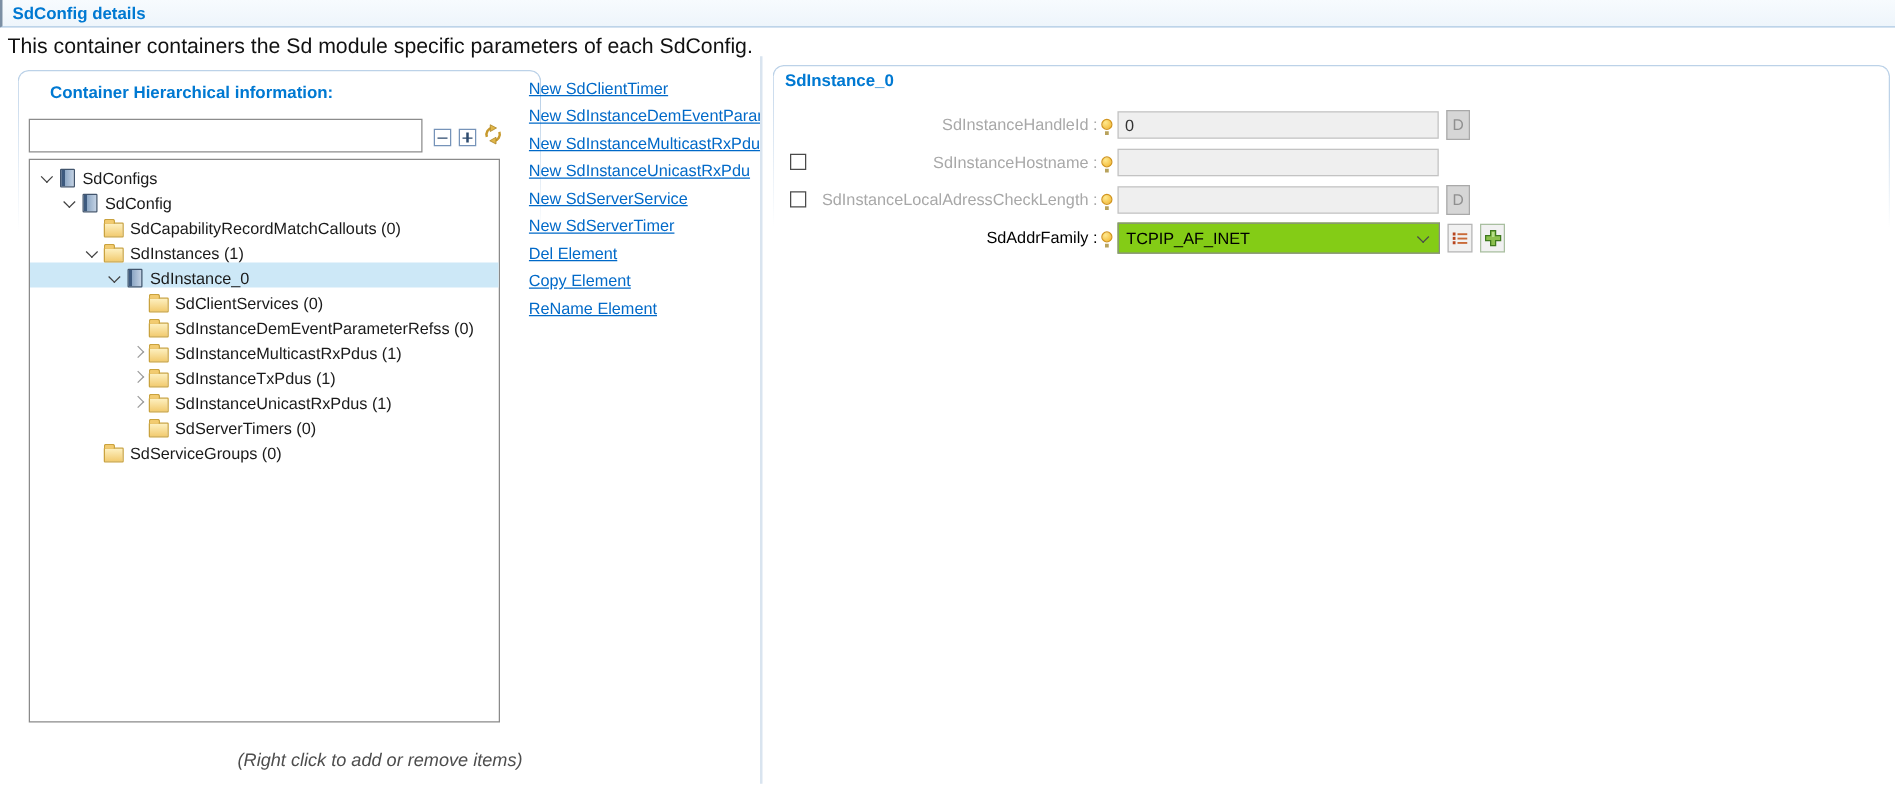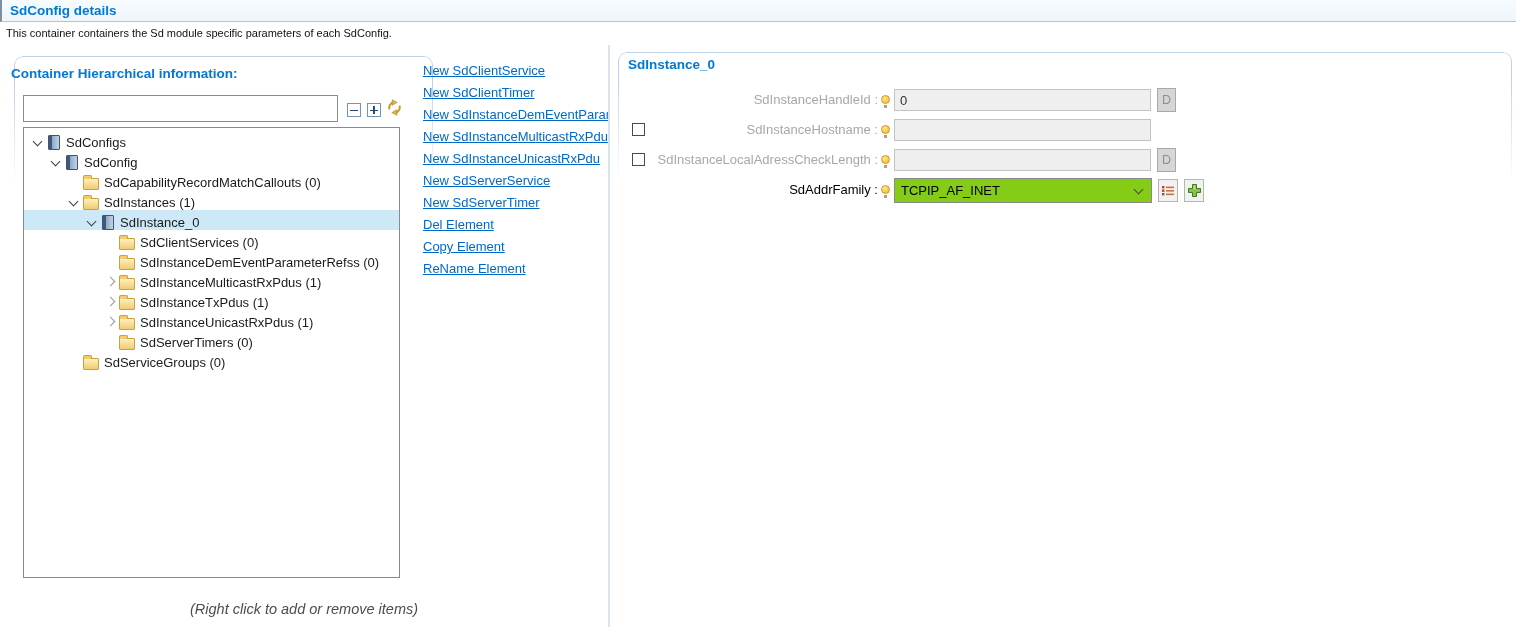--- a/index.html
+++ b/index.html
@@ -4,31 +4,31 @@
 <style>
   * { box-sizing: border-box; margin: 0; padding: 0; }
   html, body { width: 1516px; height: 631px; overflow: hidden; background: #fff;
     font-family: "Liberation Sans", "DejaVu Sans", sans-serif; font-size: 13px; color: #1a1a1a; }
 
   
   .header-band { position: absolute; left: 0; top: 0; width: 1516px; height: 22px;
     background: linear-gradient(#f7fbfe, #eef5fb); border-bottom: 1px solid #a9c6e2;
     border-left: 2px solid #7b8fa4; }
   .page-title { position: absolute; left: 8px; top: 3px; font-weight: bold; font-size: 13.5px; color: #0079d2; }
-  .page-desc { position: absolute; left: 6px; top: 27px; font-size: 11px; color: #111; text-align: center; }
+  .page-desc { position: absolute; left: 6px; top: 27px; font-size: 17px; color: #111; text-align: center; }
 
   
   .fade-border { position: absolute; border: 1px solid #bcd2e8; border-bottom: none;
     border-radius: 9px 9px 0 0; pointer-events: none;
     -webkit-mask-image: linear-gradient(to bottom, #000 0, #000 26px, transparent 130px);
     mask-image: linear-gradient(to bottom, #000 0, #000 26px, transparent 130px); }
   .lg-border { left: 14px; top: 56px; width: 419px; height: 240px; }
   .rg-border { left: 618px; top: 52px; width: 894px; height: 240px; }
 
-  .group-title { position: absolute; left: 11px; top: 66px; font-weight: bold; font-size: 13.5px; color: #0079d2; }
+  .group-title { position: absolute; left: 40px; top: 66px; font-weight: bold; font-size: 13.5px; color: #0079d2; }
 
   
   .search { position: absolute; left: 23px; top: 95px; width: 315px; height: 27px;
     border: 1px solid #8c8c8c; background: #fff; font: inherit; padding: 0 5px; outline: none; }
   .tool-btn { position: absolute; width: 14px; height: 14px; background: #fff;
     border: 1px solid #7693b9; display: inline-block; cursor: pointer; }
   .tool-btn::after { content: ""; position: absolute; left: -4px; top: -4px; width: 12px; height: 12px;
     border: 1px solid #9db3d0; background: #f6f9fc; z-index: -1; }
   .tool-btn .hbar { position: absolute; left: 2px; top: 5.5px; width: 8px; height: 1.6px; background: #2c4a6e; }
   .tool-btn .vbar { position: absolute; left: 5.2px; top: 2px; width: 1.6px; height: 8px; background: #2c4a6e; }
@@ -184,21 +184,20 @@
     <div class="trow lvl2">
       <span class="chev"></span>
       <span class="ticon folder"></span>
       <span class="tlabel">SdServiceGroups (0)</span>
     </div>
   </div>
 
   <div class="caption">(Right click to add or remove items)</div>
 
   <div class="links">
-    <a class="alink">New SdClientService</a>
     <a class="alink">New SdClientTimer</a>
     <a class="alink">New SdInstanceDemEventParam</a>
     <a class="alink">New SdInstanceMulticastRxPdu</a>
     <a class="alink">New SdInstanceUnicastRxPdu</a>
     <a class="alink">New SdServerService</a>
     <a class="alink">New SdServerTimer</a>
     <a class="alink">Del Element</a>
     <a class="alink">Copy Element</a>
     <a class="alink">ReName Element</a>
   </div>

